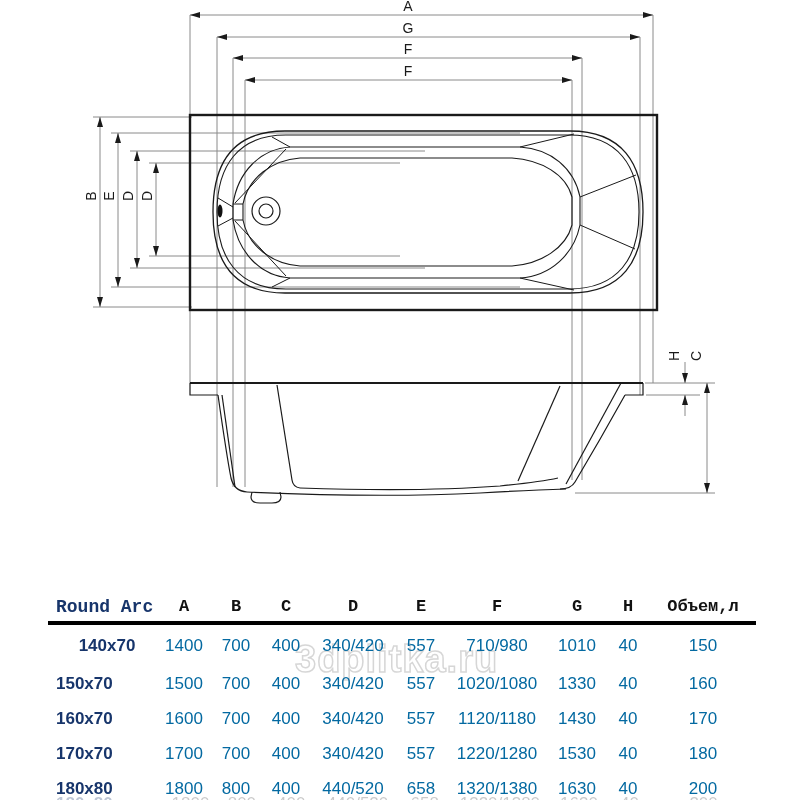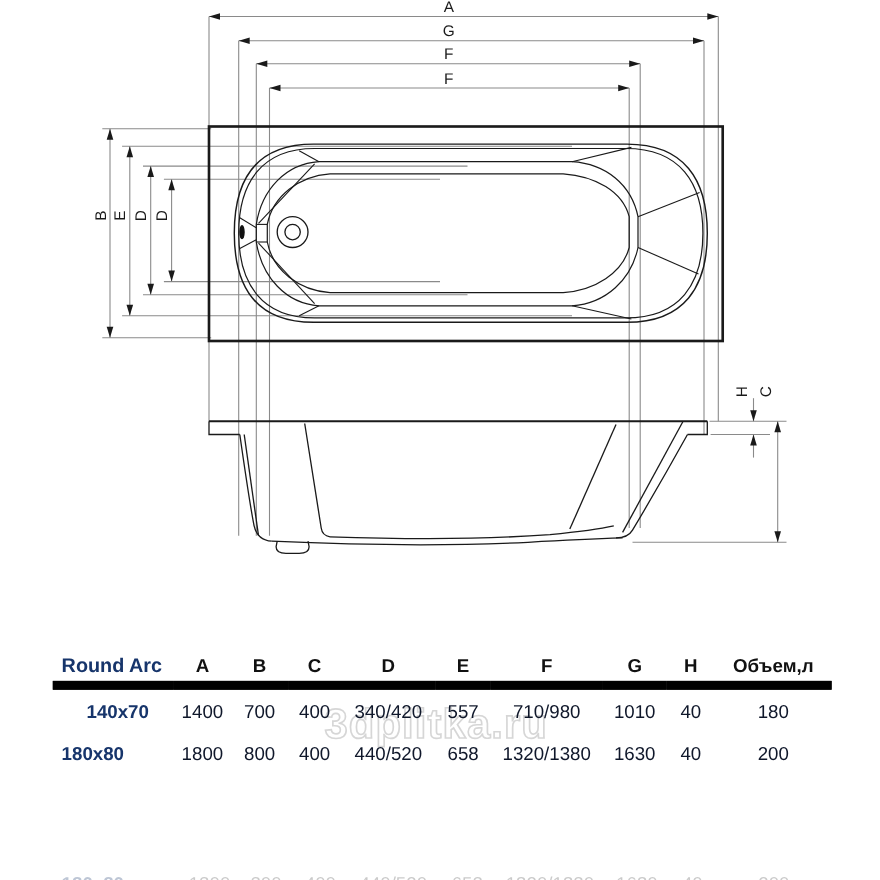--- a/index.html
+++ b/index.html
@@ -3,24 +3,24 @@
 <meta charset="utf-8">
 <style>
   html,body{margin:0;padding:0;background:#fff;}
   .stage{position:relative;width:800px;height:800px;background:#fff;overflow:hidden;
          font-family:"Liberation Sans", sans-serif;}
   svg text{font-family:"Liberation Sans", sans-serif;fill:#1a1a1a;}
 
   
   .spec-table{position:absolute;left:48px;top:592px;width:708px;z-index:2;
               border-collapse:collapse;table-layout:fixed;}
-  .spec-table th,.spec-table td{padding:0;text-align:center;font-size:17px;color:#0f172a;
+  .spec-table th,.spec-table td{padding:0;text-align:center;font-size:17px;color:#0369a1;
               white-space:nowrap;}
   .spec-table thead tr{height:31px;}
-  .spec-table thead{border-bottom:8px solid #000000;}
+  .spec-table thead{border-bottom:4px solid #000000;font-family:Liberation Mono, monospace;}
   .spec-table th{font-weight:bold;color:#111;}
   .spec-table th.model{color:#17356b;font-size:18px;text-align:left;padding-left:8px;}
   .spec-table tbody td{height:35px;}
   .spec-table tbody tr:first-child td{height:41px;text-align:center;}
   .spec-table td.size{color:#17356b;font-weight:bold;text-align:left;padding-left:8px;}
 
   
   .watermark{position:absolute;left:295px;top:638px;z-index:1;font-size:38px;font-weight:bold;
              letter-spacing:1px;color:transparent;-webkit-text-stroke:1.5px #c9c9c9;
              opacity:.75;pointer-events:none;}
@@ -185,20 +185,56 @@
       <tr>
         <td class="size">140x70</td>
         <td>1400</td>
         <td>700</td>
         <td>400</td>
         <td>340/420</td>
         <td>557</td>
         <td>710/980</td>
         <td>1010</td>
         <td>40</td>
+        <td>150</td>
+      </tr>
+      <tr>
+        <td class="size">150x70</td>
+        <td>1500</td>
+        <td>700</td>
+        <td>400</td>
+        <td>340/420</td>
+        <td>557</td>
+        <td>1020/1080</td>
+        <td>1330</td>
+        <td>40</td>
+        <td>160</td>
+      </tr>
+      <tr>
+        <td class="size">160x70</td>
+        <td>1600</td>
+        <td>700</td>
+        <td>400</td>
+        <td>340/420</td>
+        <td>557</td>
+        <td>1120/1180</td>
+        <td>1430</td>
+        <td>40</td>
+        <td>170</td>
+      </tr>
+      <tr>
+        <td class="size">170x70</td>
+        <td>1700</td>
+        <td>700</td>
+        <td>400</td>
+        <td>340/420</td>
+        <td>557</td>
+        <td>1220/1280</td>
+        <td>1530</td>
+        <td>40</td>
         <td>180</td>
       </tr>
       <tr>
         <td class="size">180x80</td>
         <td>1800</td>
         <td>800</td>
         <td>400</td>
         <td>440/520</td>
         <td>658</td>
         <td>1320/1380</td>

